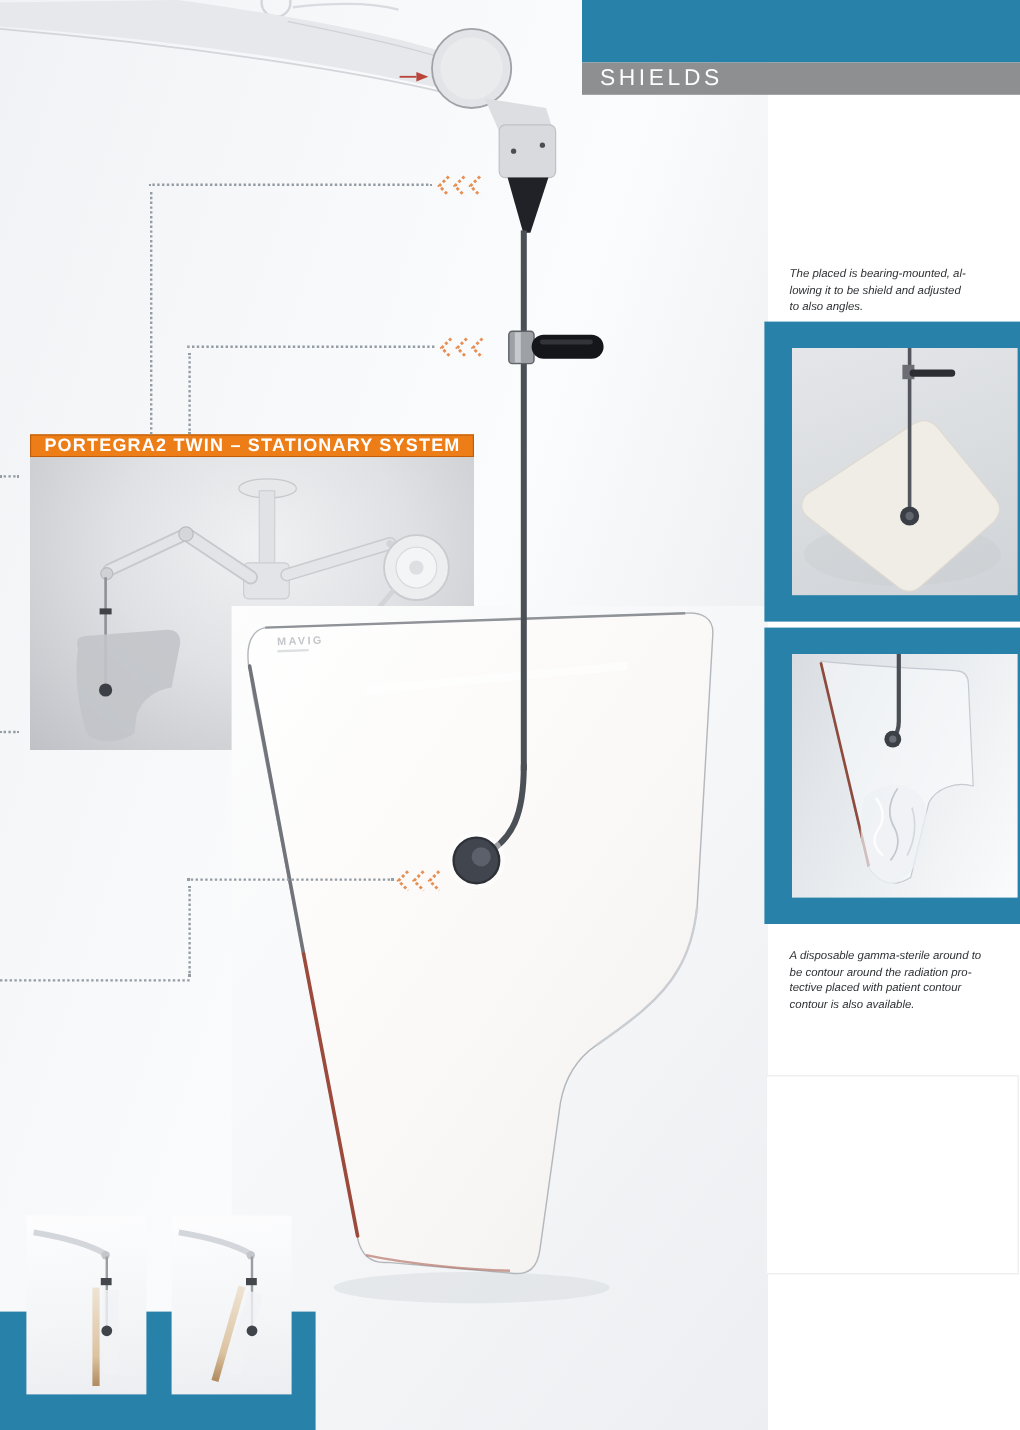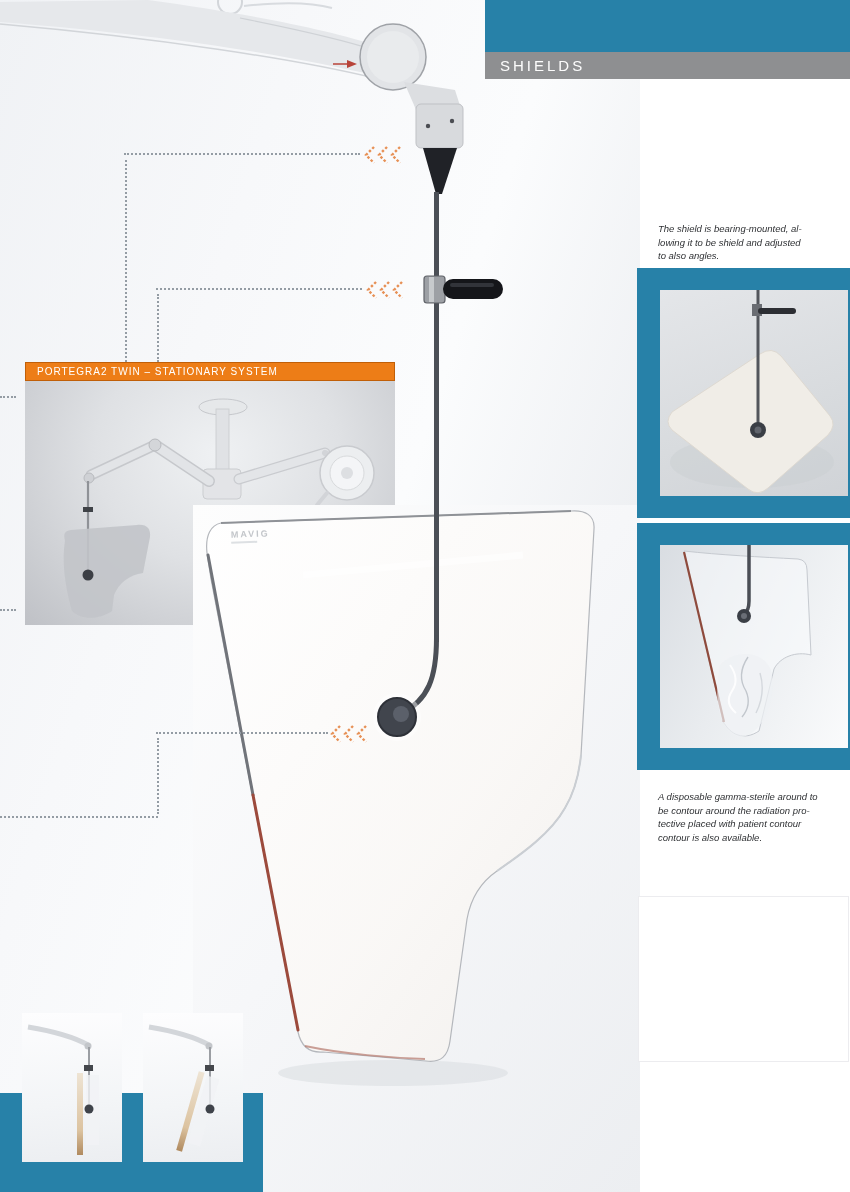--- a/index.html
+++ b/index.html
@@ -12,32 +12,32 @@
     background:linear-gradient(108deg,#f0f2f5 0%,#f7f8fa 30%,#fbfcfd 55%,#edeff2 80%,#e9ebee 100%);}
 
   
   .big-photo{left:193px;top:505px;width:447px;height:687px;z-index:3;
     background:linear-gradient(128deg,#fdfdfd 0%,#f6f7f9 45%,#eceef1 100%);}
 
   
   .portegra-banner{left:25px;top:362px;width:370px;height:19px;z-index:2;
     background:#ed7d17;border:1px solid #c05f08;box-sizing:border-box;}
   .portegra-banner span{display:block;line-height:17px;padding-left:11px;color:#ffffff;
-    font-size:10px;font-weight:400;letter-spacing:1px;}
+    font-size:15px;font-weight:700;letter-spacing:1px;}
   .stationary-photo{left:25px;top:381px;width:370px;height:244px;z-index:2;
     background:radial-gradient(ellipse at 52% 30%,#eff1f3 0%,#dfe1e4 45%,#bfc1c6 100%);}
 
   
   .artwork{left:0;top:0;width:640px;height:1192px;z-index:4;pointer-events:none;}
 
   
   .top-blue{left:485px;top:0;width:365px;height:52px;background:#2781a8;z-index:6;}
   .shields-band{left:485px;top:52px;width:365px;height:27px;background:#8e8f91;z-index:6;}
   .shields-band span{display:block;line-height:27px;padding-left:15px;color:#fdfdfd;
-    font-size:15px;font-weight:500;letter-spacing:3px;}
+    font-size:19px;font-weight:500;letter-spacing:3px;}
 
   
   .caption{z-index:6;font-style:italic;font-size:9.5px;line-height:13.5px;color:#2f3134;}
   .frame{background:#2781a8;z-index:6;}
   .frame .inset{position:absolute;left:23px;top:22px;width:188px;overflow:hidden;}
   .inset-1{height:206px;background:linear-gradient(160deg,#e4e6e9 0%,#d8dbde 60%,#d0d3d7 100%);}
   .inset-2{height:203px;background:linear-gradient(115deg,#d9dde2 0%,#e9ecef 45%,#fafbfc 100%);}
   .white-box{left:638px;top:896px;width:211px;height:166px;z-index:6;background:#ffffff;
     border:1px solid #ececef;box-sizing:border-box;}
 
@@ -180,21 +180,21 @@
 
   <div class="abs dots-h" style="left:0;top:396px;width:16px;"></div>
   <div class="abs dots-h" style="left:0;top:609px;width:16px;"></div>
 
   <div class="abs top-blue"></div>
   <div class="abs shields-band">
     <span>SHIELDS</span>
   </div>
 
   <div class="abs caption" style="left:658px;top:222px;width:175px;">
-    <div>The shield is bearing-mounted, al-</div>
+    <div>The placed is bearing-mounted, al-</div>
     <div>lowing it to be shield and adjusted</div>
     <div>to also angles.</div>
   </div>
 
   <div class="abs frame" style="left:637px;top:268px;width:213px;height:250px;">
     <div class="inset inset-1">
       <svg width="188" height="206" viewBox="0 0 188 206">
         <ellipse cx="92" cy="172" rx="82" ry="26" fill="#c9ccd0" opacity="0.4"></ellipse>
         <path d="M100 64 Q 112 56 121 66 L 170 126 Q 177 135 168 145 L 108 198 Q 98 207 88 199 L 12 140 Q 4 132 12 122 Z" fill="#f0ede7" stroke="#ded9d1"></path>
         <path d="M98 0 L98 134" stroke="#53565c" stroke-width="3"></path>

